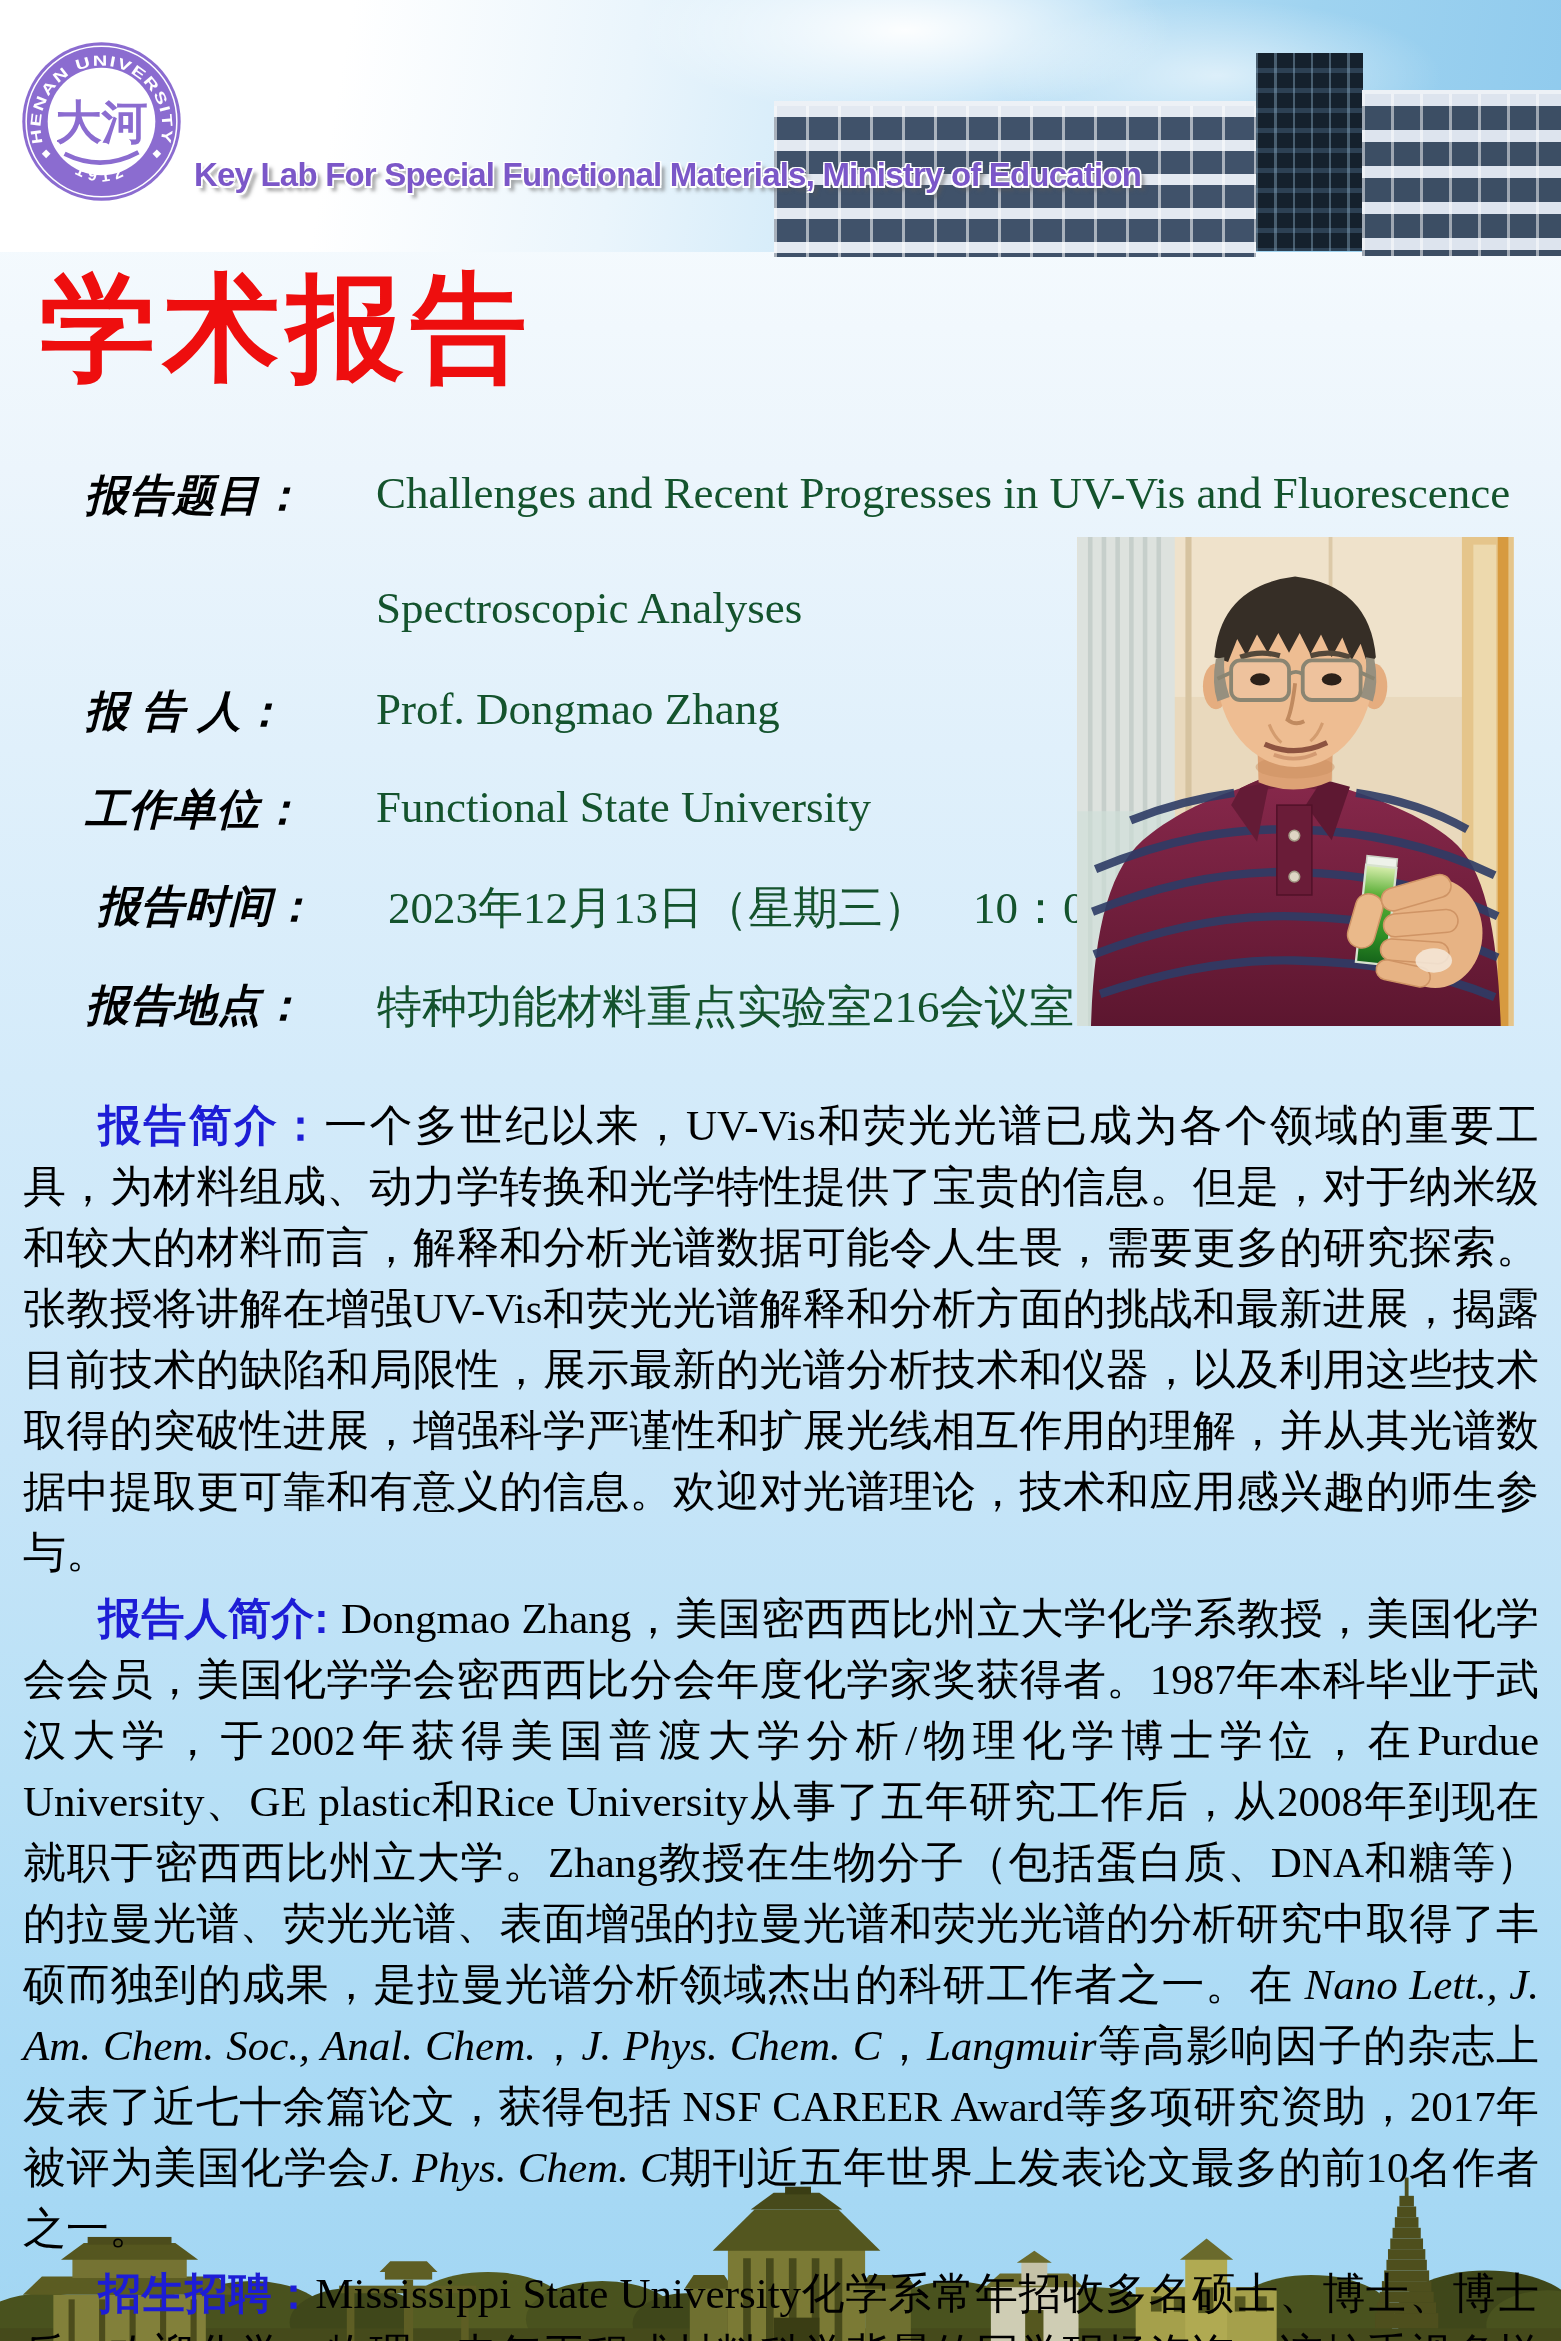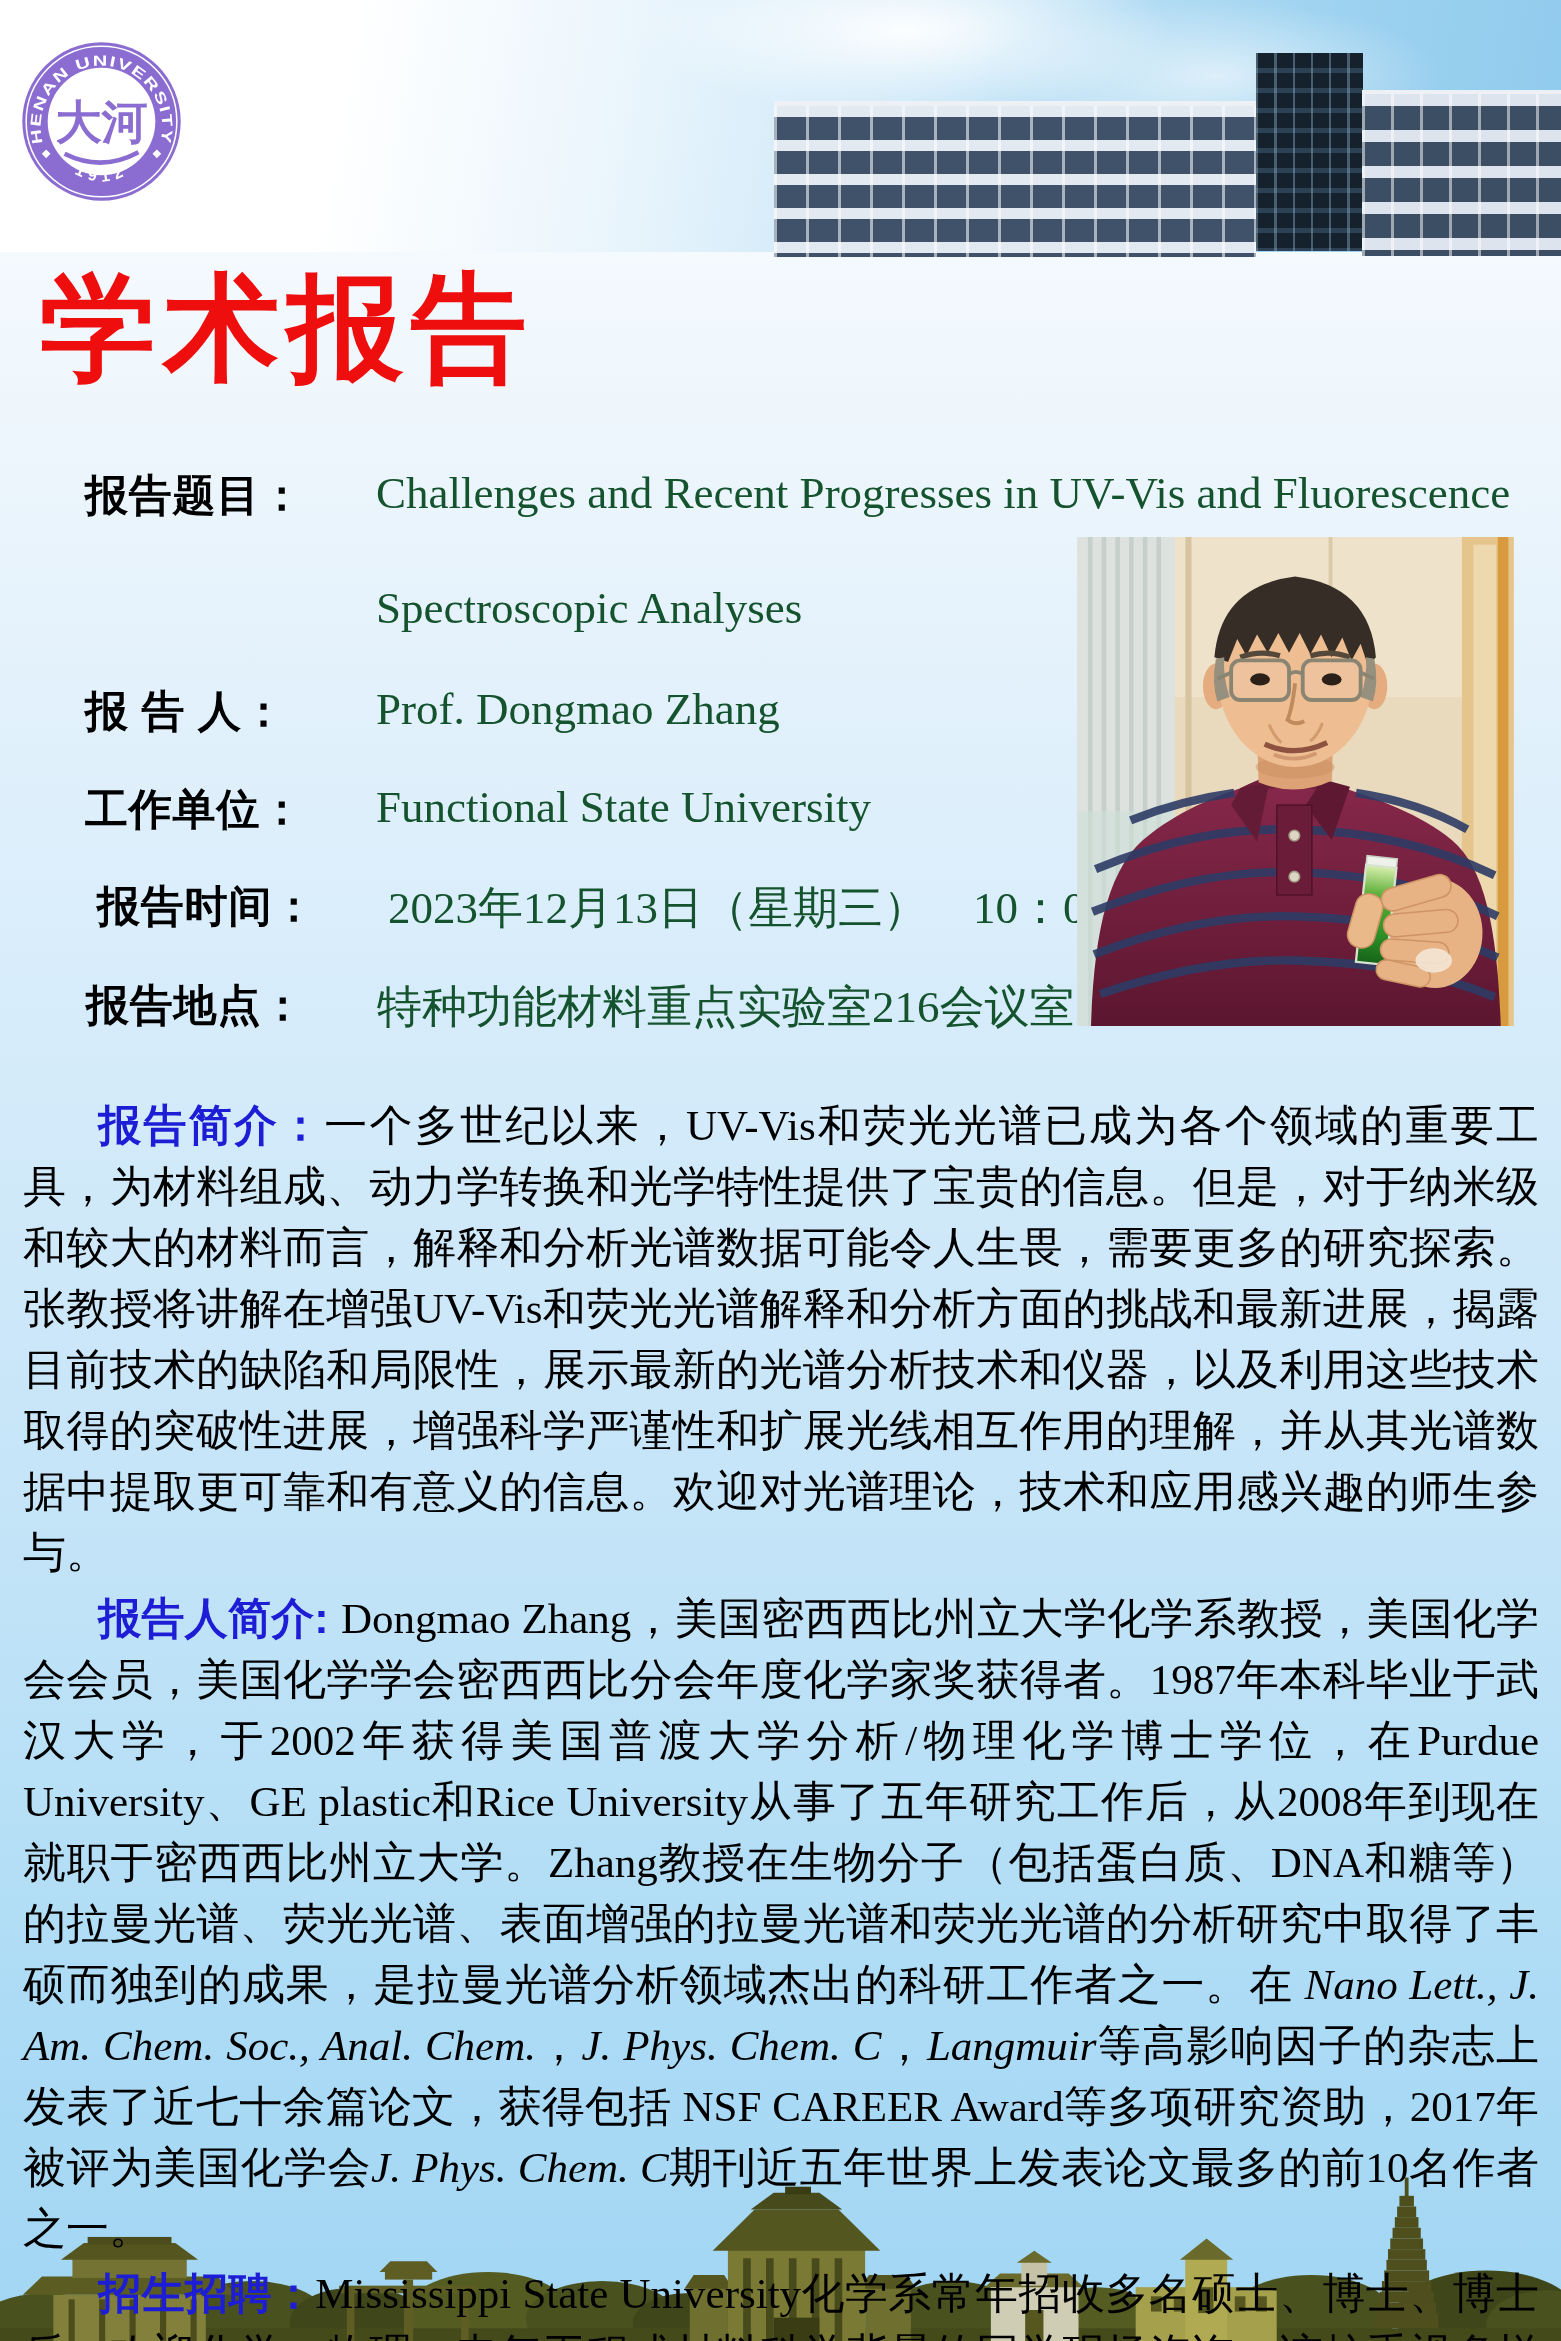--- a/index.html
+++ b/index.html
@@ -48,21 +48,21 @@
   }
   
   .poster-title{
     position:absolute;left:40px;top:265px;
     font-weight:700;font-size:116px;line-height:1.1;letter-spacing:7.6px;color:#ee0e0e;
   }
   
   .drow{position:absolute;white-space:nowrap;}
   .dlabel{
     display:inline-block;font-weight:700;font-size:43px;color:#000;
-    font-family:"Liberation Sans",sans-serif;letter-spacing:0.8px;vertical-align:baseline;
+    font-family:"Liberation Sans",sans-serif;letter-spacing:0.8px;vertical-align:baseline;font-style:italic;
   }
   .dvalue{
     position:absolute;left:291px;top:0;
     font-family:"Liberation Serif",serif;font-size:45px;color:#14532d;
   }
   .r1{left:85px;top:467px;}
   .r1b{left:85px;top:582px;}
   .r2{left:85px;top:683px;}
   .r3{left:85px;top:781px;}
   .r4{left:85px;top:878px;margin-left:12px;}
@@ -101,20 +101,21 @@
     </text>
     <text font-size="21" font-weight="700" fill="#ffffff" letter-spacing="7" text-anchor="middle" font-family="Liberation Sans, sans-serif">
       <textPath href="#arcBot" startOffset="50%">1912</textPath>
     </text>
     <rect x="30" y="144" width="8" height="8" fill="#ffffff" transform="rotate(45 34 148)"></rect>
     <rect x="174" y="144" width="8" height="8" fill="#ffffff" transform="rotate(45 178 148)"></rect>
     <text x="106" y="128" font-size="60" text-anchor="middle" fill="#8b6cd0" font-weight="700" font-family="DejaVu Serif, serif">大河</text>
     <path d="M58,148 Q106,172 154,146" stroke="#8b6cd0" stroke-width="6" fill="none"></path>
   </svg>
 
+  <div class="h-en">Key Lab For Special Functional Materials, Ministry of Education</div>
 </div>
 
 <div class="poster-title">学术报告</div>
 
 <div class="drow r1">
   <span class="dlabel">报告题目：</span>
   <span class="dvalue">Challenges and Recent Progresses in UV-Vis and Fluorescence</span>
 </div>
 <div class="drow r1b">
   <span class="dvalue">Spectroscopic Analyses</span>

